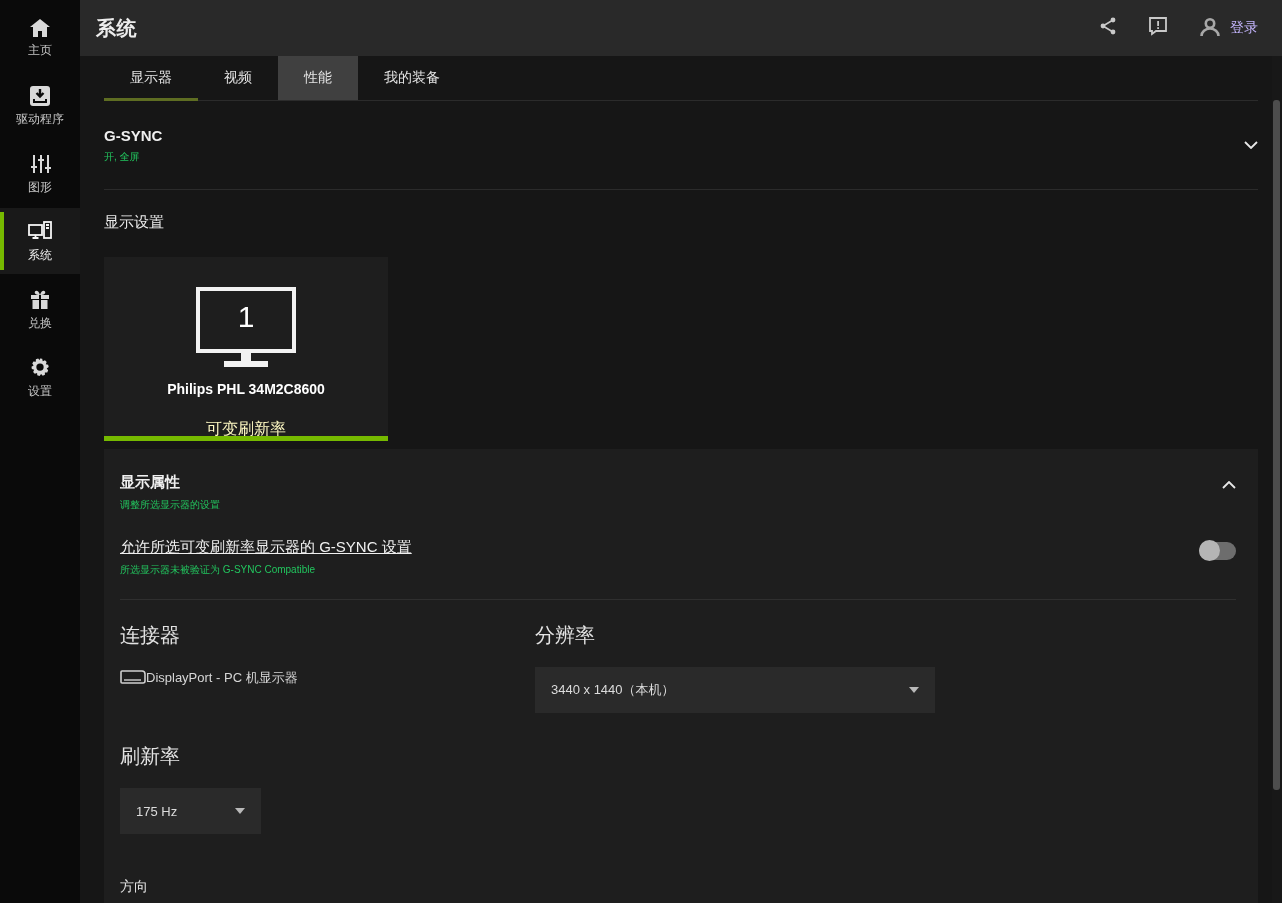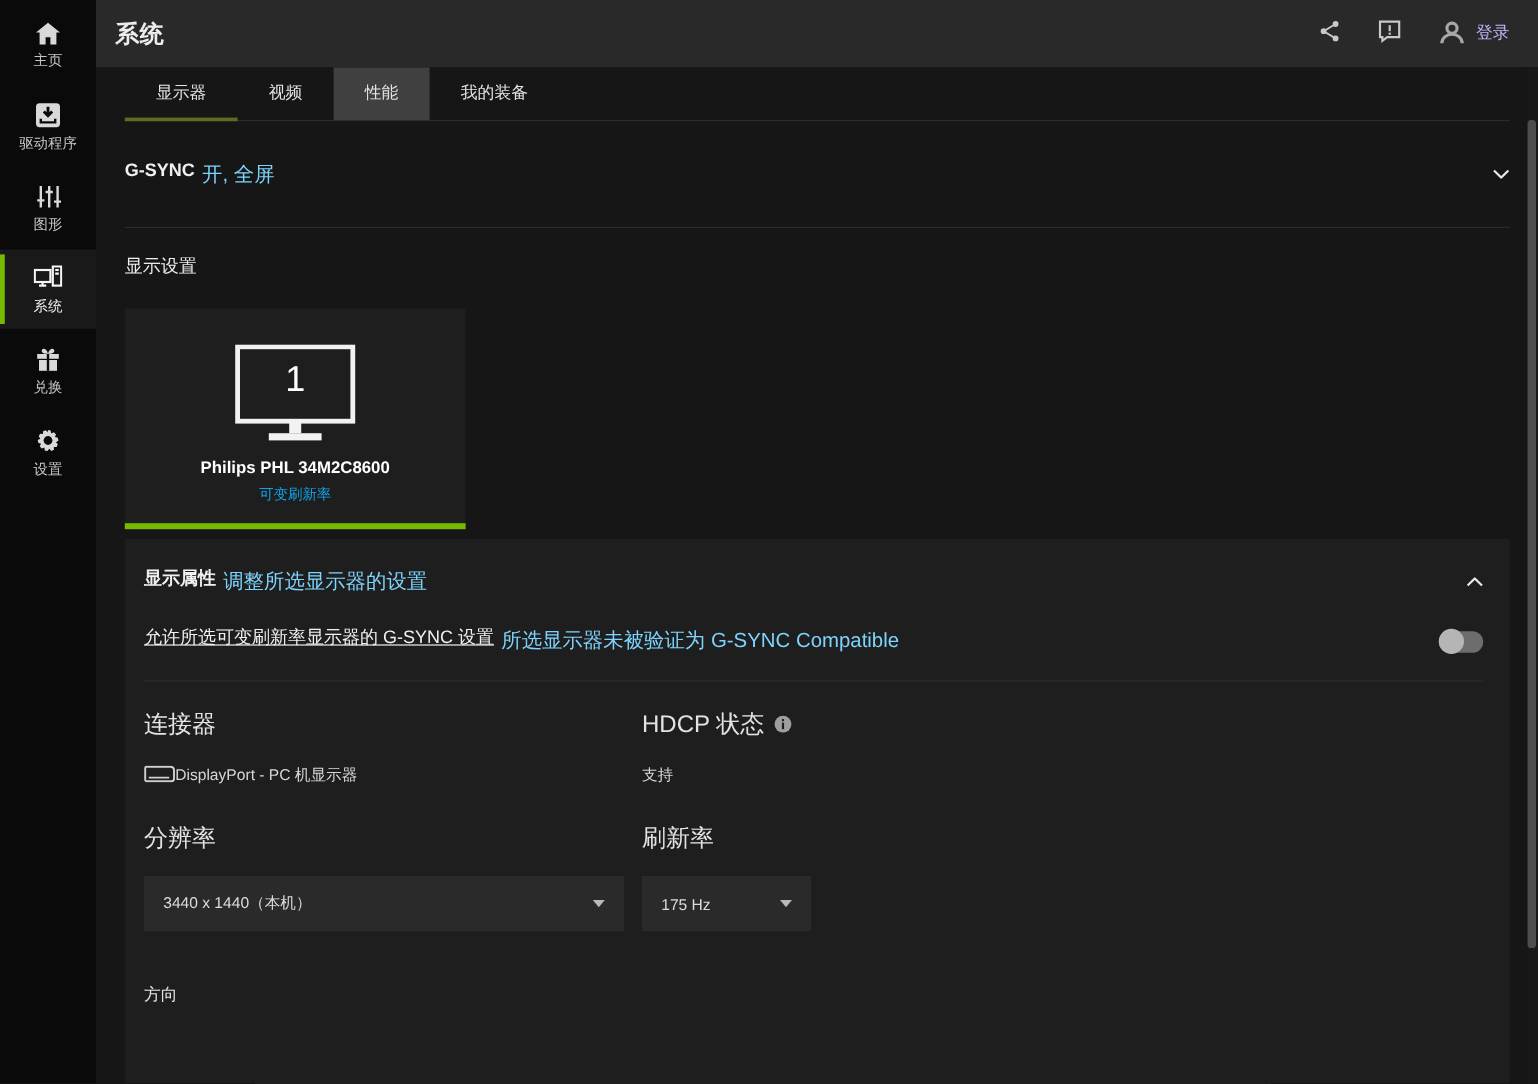--- a/index.html
+++ b/index.html
@@ -33,31 +33,31 @@
 
   .tabbar { height:45px; border-bottom:1px solid #2b2b2b; display:flex; }
   .tab { padding:0 26px; display:flex; align-items:center; font-size:14px; color:#e3e3e3; position:relative; cursor:pointer; }
   .tab.active::after { content:""; position:absolute; left:0; right:0; bottom:-1px; height:3px; background:#5e6d22; }
   .tab.hl { background:#404040; }
 
   .scope-row { height:56px; display:flex; align-items:center; justify-content:space-between; border-bottom:1px solid #2b2b2b; }
   .scope-title { font-size:16px; color:#f0f0f0; }
 
   .gsync-row { height:89px; border-bottom:1px solid #2b2b2b; display:flex; align-items:center; justify-content:space-between; cursor:pointer; }
-  .row-text { display:flex; flex-direction:row; gap:6px; }
+  .row-text { display:flex; flex-direction:column; gap:6px; }
   .row-title { font-size:15px; font-weight:700; color:#f0f0f0; }
-  .row-sub { font-size:17px; color:#7dd3fc;text-align:right; }
+  .row-sub { font-size:10px; color:#22c55e; }
 
   .section-heading { margin-top:23px; font-size:15px; color:#ececec; }
 
   .monitor-card { margin-top:25px; width:284px; height:184px; background:#1e1e1e; position:relative; display:flex; flex-direction:column; align-items:center; cursor:pointer; }
   .mon-icon { position:relative; width:120px; height:82px; margin-top:30px; }
   .mon-num { position:absolute; left:0; right:0; top:13px; text-align:center; font-size:30px; font-weight:400; color:#fff; }
   .mon-name { margin-top:12px; font-size:14px; font-weight:700; color:#fff; }
-  .mon-badge { margin-top:7px; font-size:12px; color:#0ea5e9; }
+  .mon-badge { margin-top:22px; font-size:16px; color:#fef9c3; }
   .mon-bar { position:absolute; left:0; right:0; bottom:0; height:5px; background:#76b900; }
 
   
   .panel { margin-top:8px; background:#1e1e1e; height:560px; padding:24px 22px 0 16px; position:relative; }
   .panel-head { display:flex; justify-content:space-between; align-items:flex-start; }
   .toggle-row { margin-top:26px; display:flex; justify-content:space-between; align-items:flex-start; }
   .switch { width:37px; height:18px; background:#6d6d6d; border-radius:9px; position:relative; margin-top:4px; cursor:pointer; flex:none; }
   .switch .knob { position:absolute; left:0; top:-2px; width:21px; height:21px; border-radius:50%; background:#b5b5b5; }
   .panel-divider { margin-top:22px; border:none; border-top:1px solid #2f2f2f; }
 
@@ -261,33 +261,20 @@
           <span>
             <svg width="26" height="14" viewBox="0 0 26 14" fill="none" stroke="#cfcfcf" stroke-width="1.6">
               <path d="M2 1 H22 Q25 1 25 4 V11 Q25 13 23 13 H2 Q1 13 1 12 V2 Q1 1 2 1 Z"></path>
               <path d="M4 10 H21" stroke-width="1.4"></path>
             </svg>
           </span>
           <span>DisplayPort - PC 机显示器</span>
         </div>
       </div>
 
-      <div>
-        <div class="field-label">
-          <span>HDCP 状态</span>
-          <span class="icon-btn">
-            <svg width="15" height="15" viewBox="0 0 15 15">
-              <circle cx="7.5" cy="7.5" r="7" fill="#9e9e9e"></circle>
-              <rect x="6.6" y="3.2" width="1.8" height="1.8" fill="#1e1e1e"></rect>
-              <rect x="6.6" y="6.2" width="1.8" height="5.4" fill="#1e1e1e"></rect>
-            </svg>
-          </span>
-        </div>
-        <div class="field-value">支持</div>
-      </div>
 
       <div>
         <div class="field-label">分辨率</div>
         <div class="dropdown dd-res">
           <span>3440 x 1440（本机）</span>
           <span class="caret"></span>
         </div>
       </div>
 
       <div>

